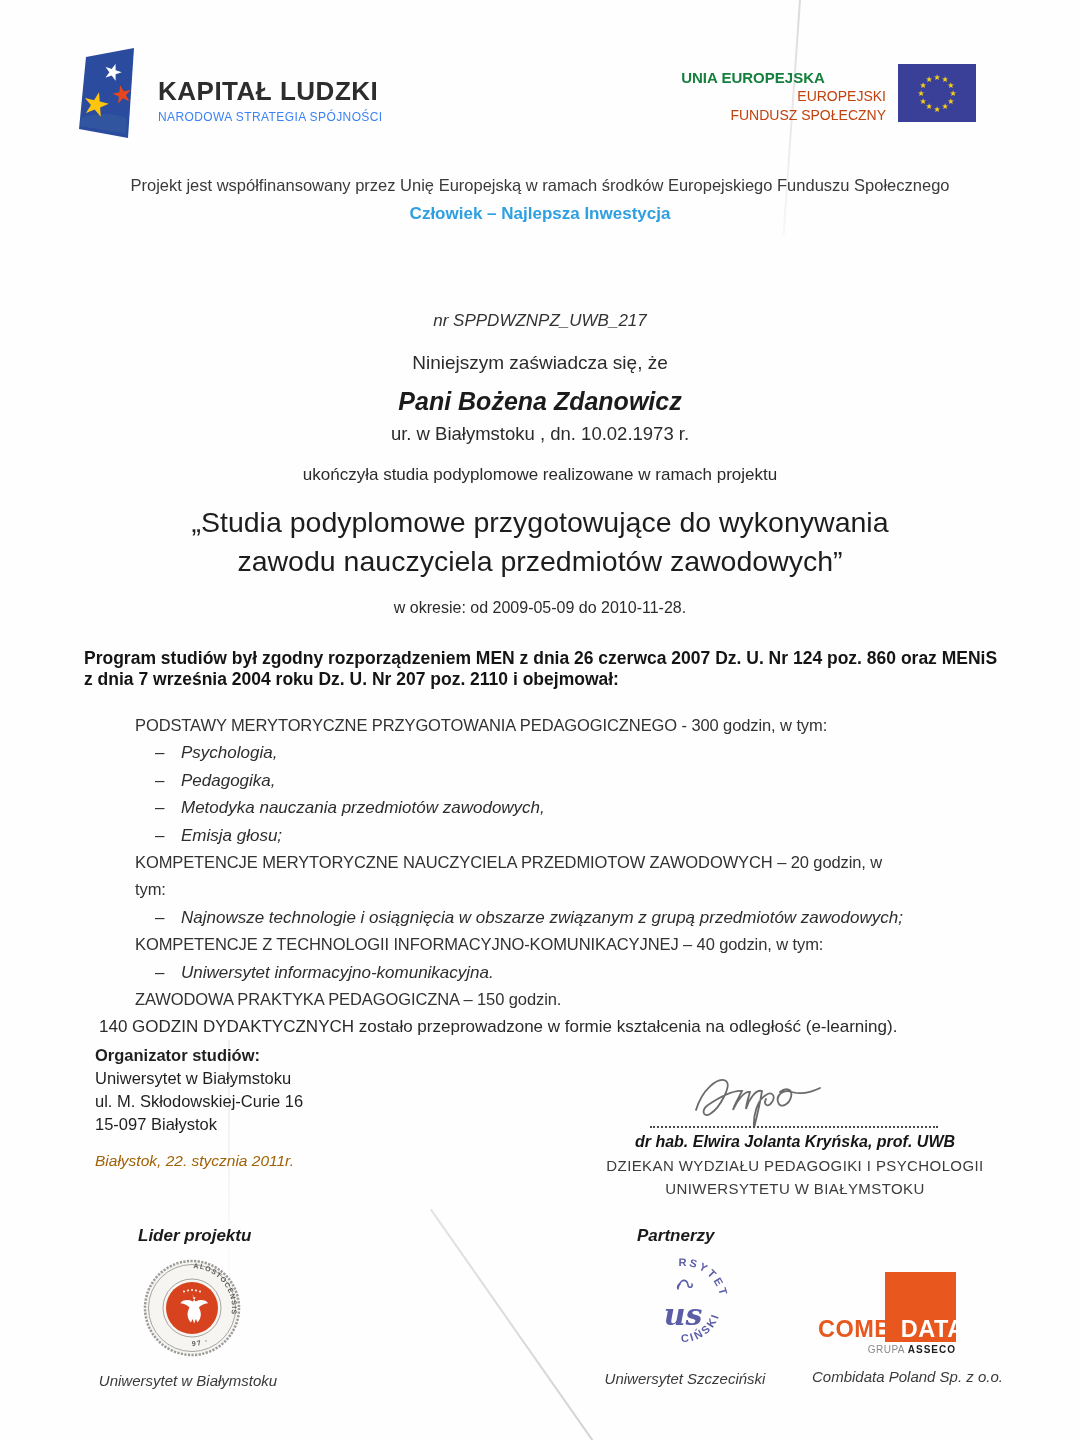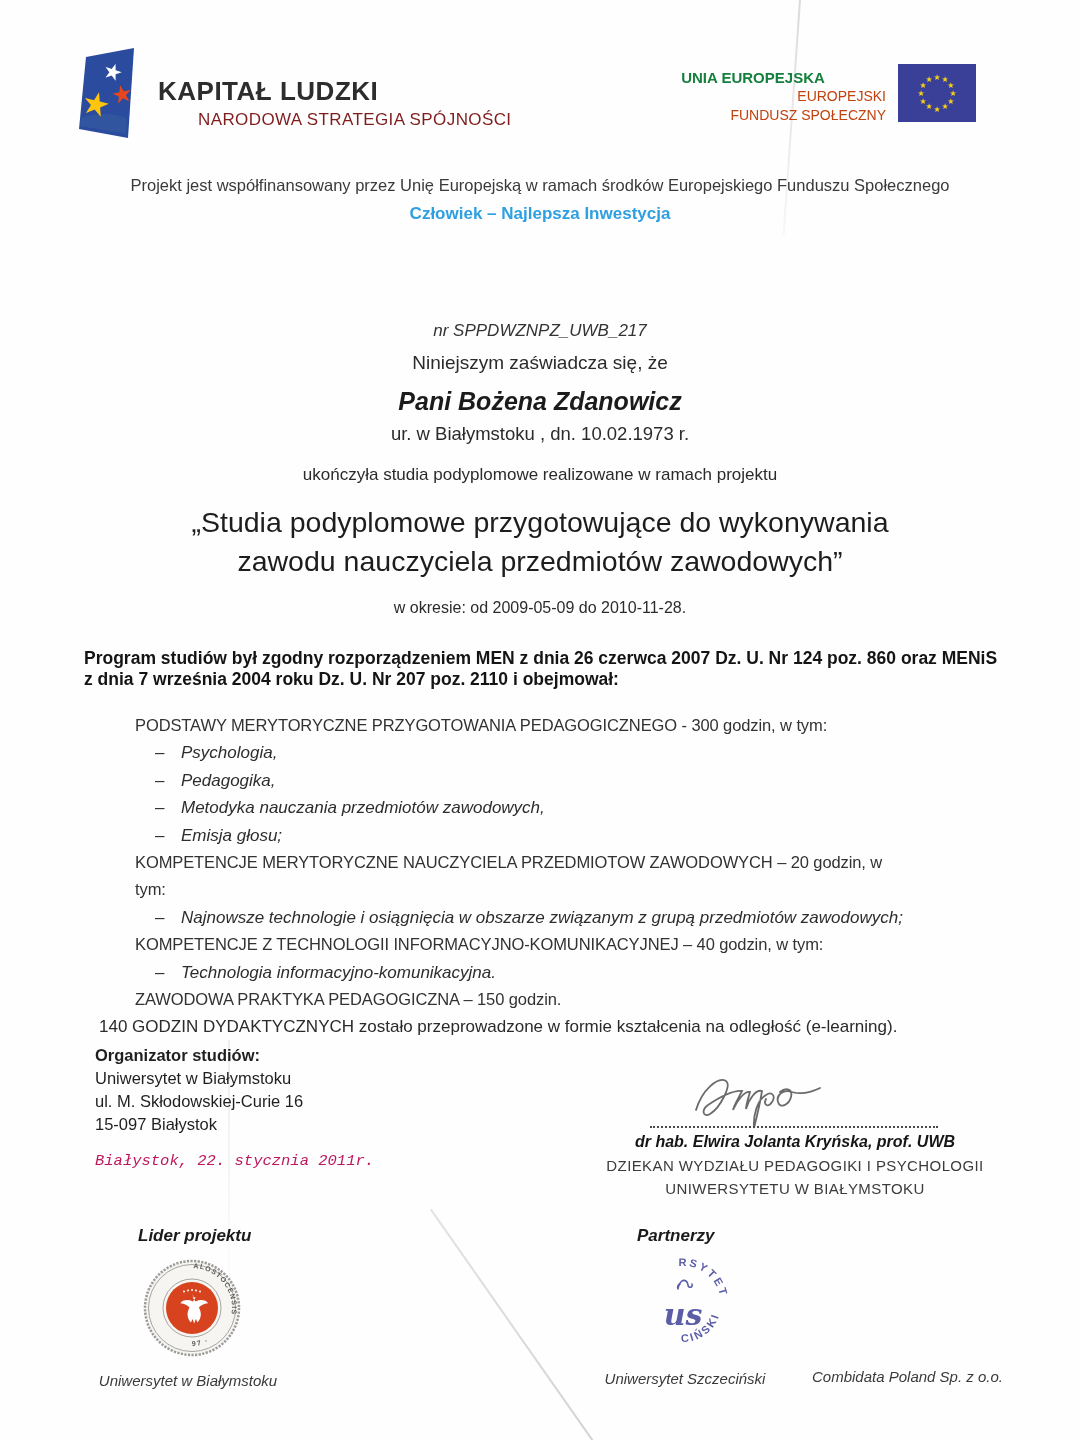--- a/index.html
+++ b/index.html
@@ -9,53 +9,53 @@
     font-family:"Liberation Sans", sans-serif;
   }
   .abs{position:absolute;}
   .ctr{left:0;right:0;text-align:center;}
 
   
   .kl-logo{left:74px;top:44px;width:360px;height:112px;}
   .kl-flag{position:absolute;left:0;top:0;}
   .kl-text{position:absolute;left:84px;top:32px;white-space:nowrap;}
   .kl-title{font-size:26px;font-weight:bold;color:#2d2d2d;letter-spacing:0.5px;}
-  .kl-sub{font-size:17px;color:#7f1d1d;letter-spacing:0.4px;margin-top:3px;margin-left:40px;}
+  .kl-sub{font-size:12px;color:#3b82f6;letter-spacing:0.4px;margin-top:3px;}
   .eu-logo{left:620px;top:62px;width:360px;height:72px;}
   .eu-text{position:absolute;left:0;top:6px;width:266px;text-align:right;line-height:19px;}
   .eu-l1{font-size:15px;font-weight:bold;color:#15803d;text-align:center;}
   .eu-l2,.eu-l3{font-size:14px;color:#c2410c;}
   .eu-flag{position:absolute;left:278px;top:2px;}
 
   
   .cofinance{top:176px;font-size:16.5px;color:#3a3a3a;}
   .slogan{top:204px;font-size:17px;font-weight:bold;}
 
   
   .cert-title{top:233px;font-size:54px;font-style:italic;font-weight:300;color:#2a2a2a;letter-spacing:1px;}
-  .cert-number{top:321px;font-size:17px;font-style:italic;color:#333;}
+  .cert-number{top:311px;font-size:17px;font-style:italic;color:#333;}
   .statement{top:352px;font-size:19px;color:#2b2b2b;}
   .recipient{top:387px;font-size:25px;font-weight:bold;font-style:italic;color:#1b1b1b;}
   .birth{top:423px;font-size:18.5px;color:#2b2b2b;}
   .completed{top:465px;font-size:17px;color:#2b2b2b;}
   .proj-title{top:503px;font-size:28.5px;line-height:39px;color:#1d1d1d;font-weight:400;}
   .period{top:599px;font-size:16px;color:#2b2b2b;}
 
   
   .prog-intro{left:84px;top:648px;width:918px;font-size:17.5px;font-weight:bold;line-height:21px;color:#141414;}
   .prog-list{left:0;top:712px;width:912px;line-height:27.4px;color:#262626;}
   .prog-section{padding-left:135px;font-size:16.5px;letter-spacing:-0.1px;color:#323232;}
   .prog-sub{padding-left:155px;font-size:17px;font-style:italic;color:#2d2d2d;}
   .prog-sub .dash{display:inline-block;width:26px;font-style:normal;}
   .prog-flush{padding-left:99px;font-size:17px;color:#2a2a2a;}
 
   
   .organizer{left:95px;top:1044px;font-size:16.5px;line-height:23px;color:#1f1f1f;}
   .organizer .h{font-weight:bold;}
-  .dateplace{left:95px;top:1152px;font-size:15.5px;font-style:italic;color:#be185d;font-family:Liberation Mono, monospace;}
+  .dateplace{left:95px;top:1152px;font-size:15.5px;font-style:italic;color:#a16207;}
   .sig-squiggle{left:688px;top:1068px;}
   .sig-dotline{left:650px;top:1098px;width:288px;height:28px;border-bottom:2px dotted #4a4a4a;}
   .sig-name{left:560px;top:1133px;width:470px;text-align:center;font-size:16px;font-weight:bold;font-style:italic;color:#161616;}
   .sig-t1{left:560px;top:1157px;width:470px;text-align:center;font-size:15px;letter-spacing:0.4px;color:#3b3b3b;}
   .sig-t2{left:560px;top:1180px;width:470px;text-align:center;font-size:15px;letter-spacing:0.4px;color:#3b3b3b;}
 
   
   .leader-h{left:138px;top:1226px;font-size:17px;font-weight:bold;font-style:italic;color:#1b1b1b;}
   .partners-h{left:637px;top:1226px;font-size:17px;font-weight:bold;font-style:italic;color:#1b1b1b;}
   .uwb-seal{left:142px;top:1258px;}
@@ -144,21 +144,21 @@
   <div class="abs prog-intro">Program studiów był zgodny rozporządzeniem MEN z dnia 26 czerwca 2007 Dz. U. Nr 124 poz. 860 oraz MENiS z dnia 7 września 2004 roku Dz. U. Nr 207 poz. 2110 i obejmował:</div>
   <div class="abs prog-list">
     <div class="prog-section">PODSTAWY MERYTORYCZNE PRZYGOTOWANIA PEDAGOGICZNEGO - 300 godzin, w tym:</div>
     <div class="prog-sub"><span class="dash">–</span><span>Psychologia,</span></div>
     <div class="prog-sub"><span class="dash">–</span><span>Pedagogika,</span></div>
     <div class="prog-sub"><span class="dash">–</span><span>Metodyka nauczania przedmiotów zawodowych,</span></div>
     <div class="prog-sub"><span class="dash">–</span><span>Emisja głosu;</span></div>
     <div class="prog-section">KOMPETENCJE MERYTORYCZNE NAUCZYCIELA PRZEDMIOTOW ZAWODOWYCH – 20 godzin, w tym:</div>
     <div class="prog-sub"><span class="dash">–</span><span>Najnowsze technologie i osiągnięcia w obszarze związanym z grupą przedmiotów zawodowych;</span></div>
     <div class="prog-section">KOMPETENCJE Z TECHNOLOGII INFORMACYJNO-KOMUNIKACYJNEJ – 40 godzin, w tym:</div>
-    <div class="prog-sub"><span class="dash">–</span><span>Technologia informacyjno-komunikacyjna.</span></div>
+    <div class="prog-sub"><span class="dash">–</span><span>Uniwersytet informacyjno-komunikacyjna.</span></div>
     <div class="prog-section">ZAWODOWA PRAKTYKA PEDAGOGICZNA – 150 godzin.</div>
     <div class="prog-flush">140 GODZIN DYDAKTYCZNYCH zostało przeprowadzone w formie kształcenia na odległość (e-learning).</div>
   </div>
 
   <div class="abs organizer">
     <div class="h">Organizator studiów:</div>
     <div>Uniwersytet w Białymstoku</div>
     <div>ul. M. Skłodowskiej-Curie 16</div>
     <div>15-097 Białystok</div>
   </div>
@@ -222,15 +222,25 @@
       <textPath href="#usBottom" startOffset="0" text-anchor="middle">SZCZECIŃSKI</textPath>
     </text>
     <g stroke="#5B5EA6" stroke-width="1.6" fill="none" stroke-linecap="round">
       <path d="M45,34 c1,-6 5,-9 8,-7 c3,2 1,5 3,6 c2,1 4,-1 3,-3"></path>
       <path d="M47,30 c-2,1 -3,3 -2,5"></path>
     </g>
     <text x="50" y="60" text-anchor="middle" dominant-baseline="central" font-family="DejaVu Serif, serif" font-style="italic" font-weight="bold" font-size="30" fill="#5B5EA6">us</text>
   </svg>
   <div class="abs us-label">Uniwersytet Szczeciński</div>
 
+  <div class="abs combidata">
+    <div class="cd-square"></div>
+    <div class="cd-brand">
+      <span class="cd-combi">COMBI</span><span class="cd-data">DATA</span>
+    </div>
+    <div class="cd-grupa">
+      <span class="g1">GRUPA</span>
+      <span class="g2">ASSECO</span>
+    </div>
+  </div>
   <div class="abs cd-label">Combidata Poland Sp. z o.o.</div>
 
 </div>
 
 </body></html>

